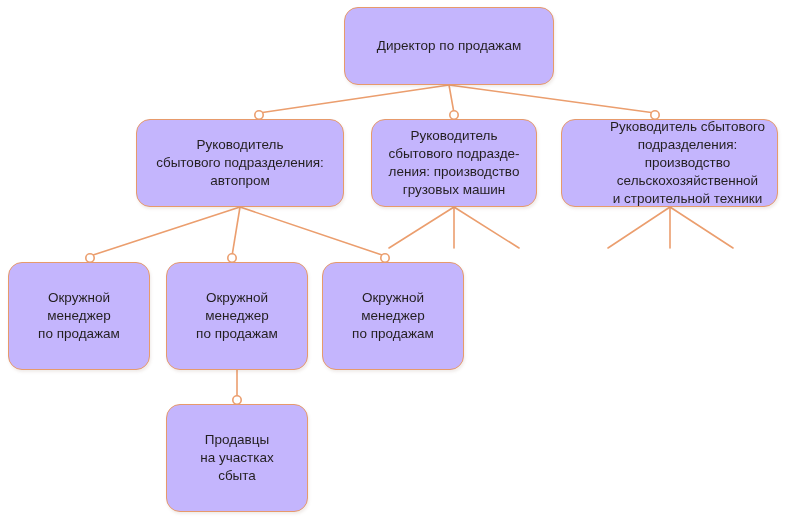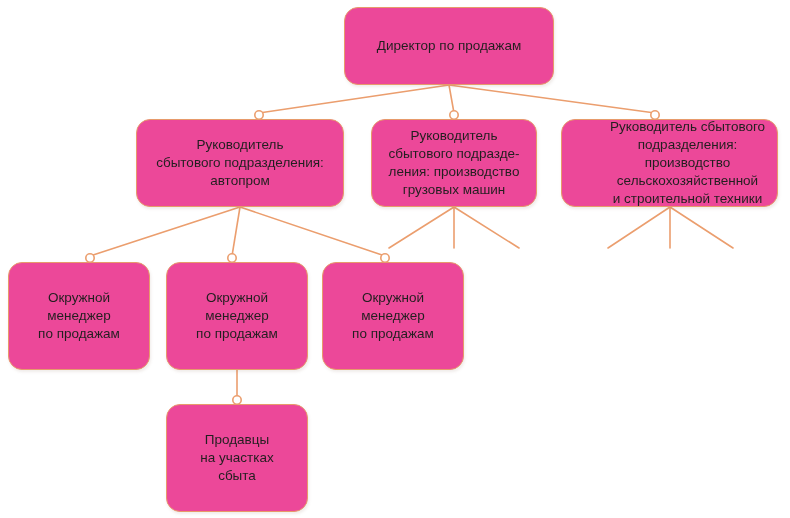--- a/index.html
+++ b/index.html
@@ -21,21 +21,21 @@
   #chart-svg {
     position: absolute;
     top: 0;
     left: 0;
     width: 790px;
     height: 518px;
   }
   .node-box {
     position: absolute;
     box-sizing: border-box;
-    background: #ec4899;
+    background: #c4b5fd;
     border: 1.6px solid #e79a6b;
     border-radius: 14px;
     display: flex;
     align-items: center;
     justify-content: center;
     text-align: center;
     color: #231f20;
     font-size: 13.5px;
     line-height: 1.32;
     box-shadow: 1px 2px 3px rgba(140,110,90,0.13);

